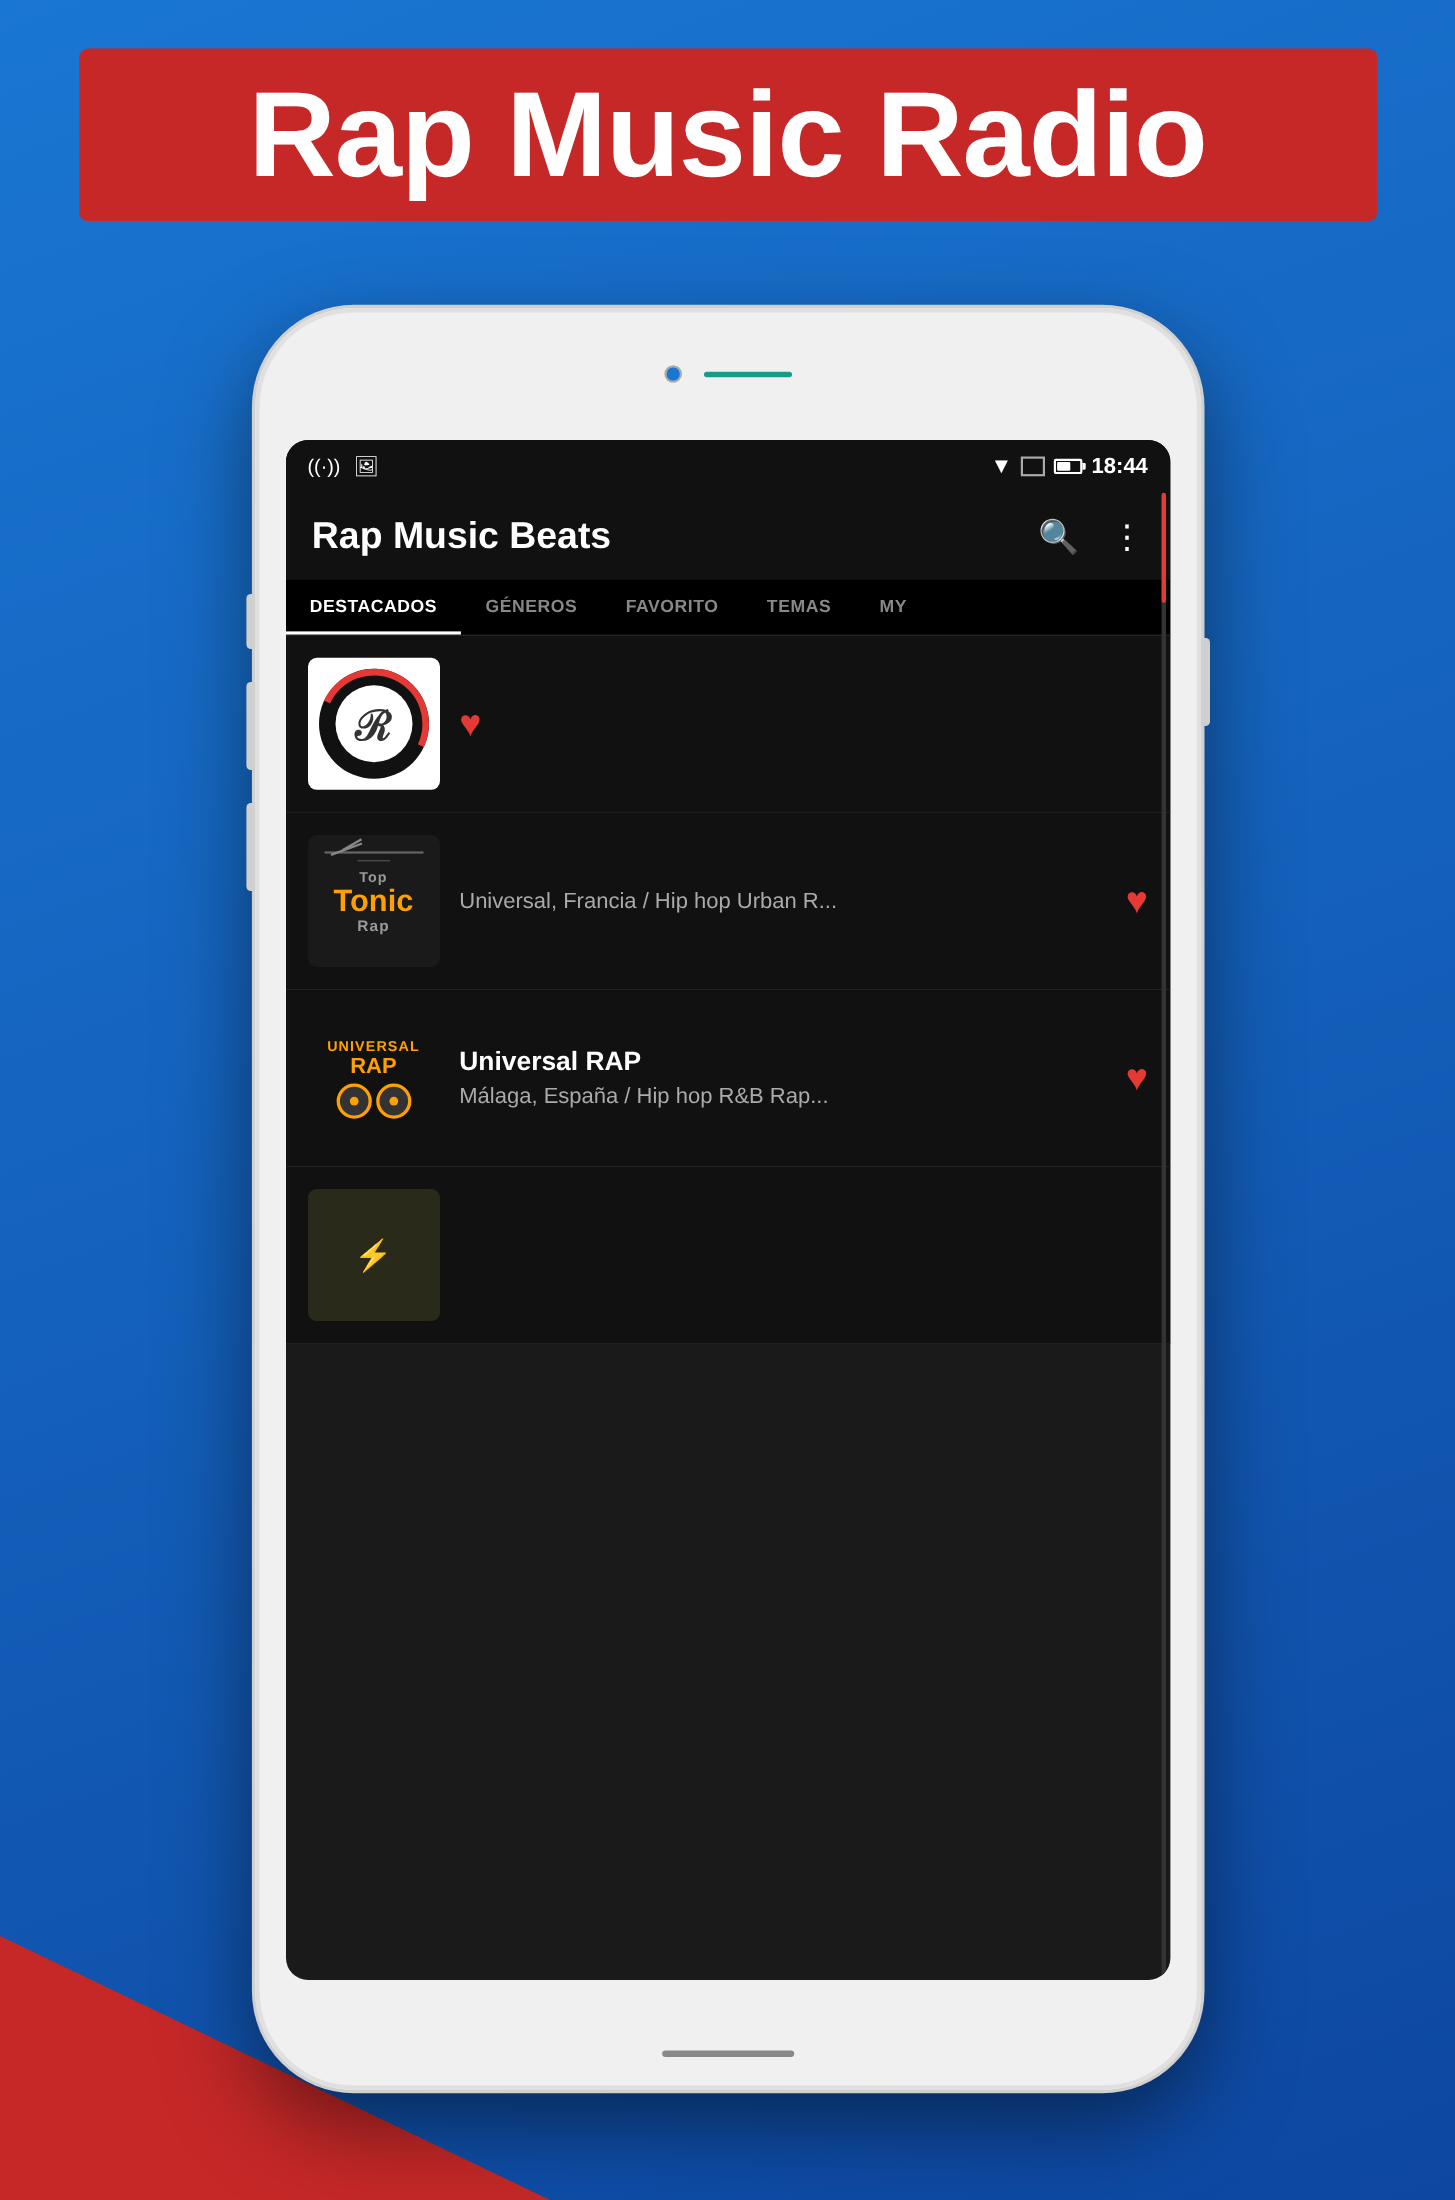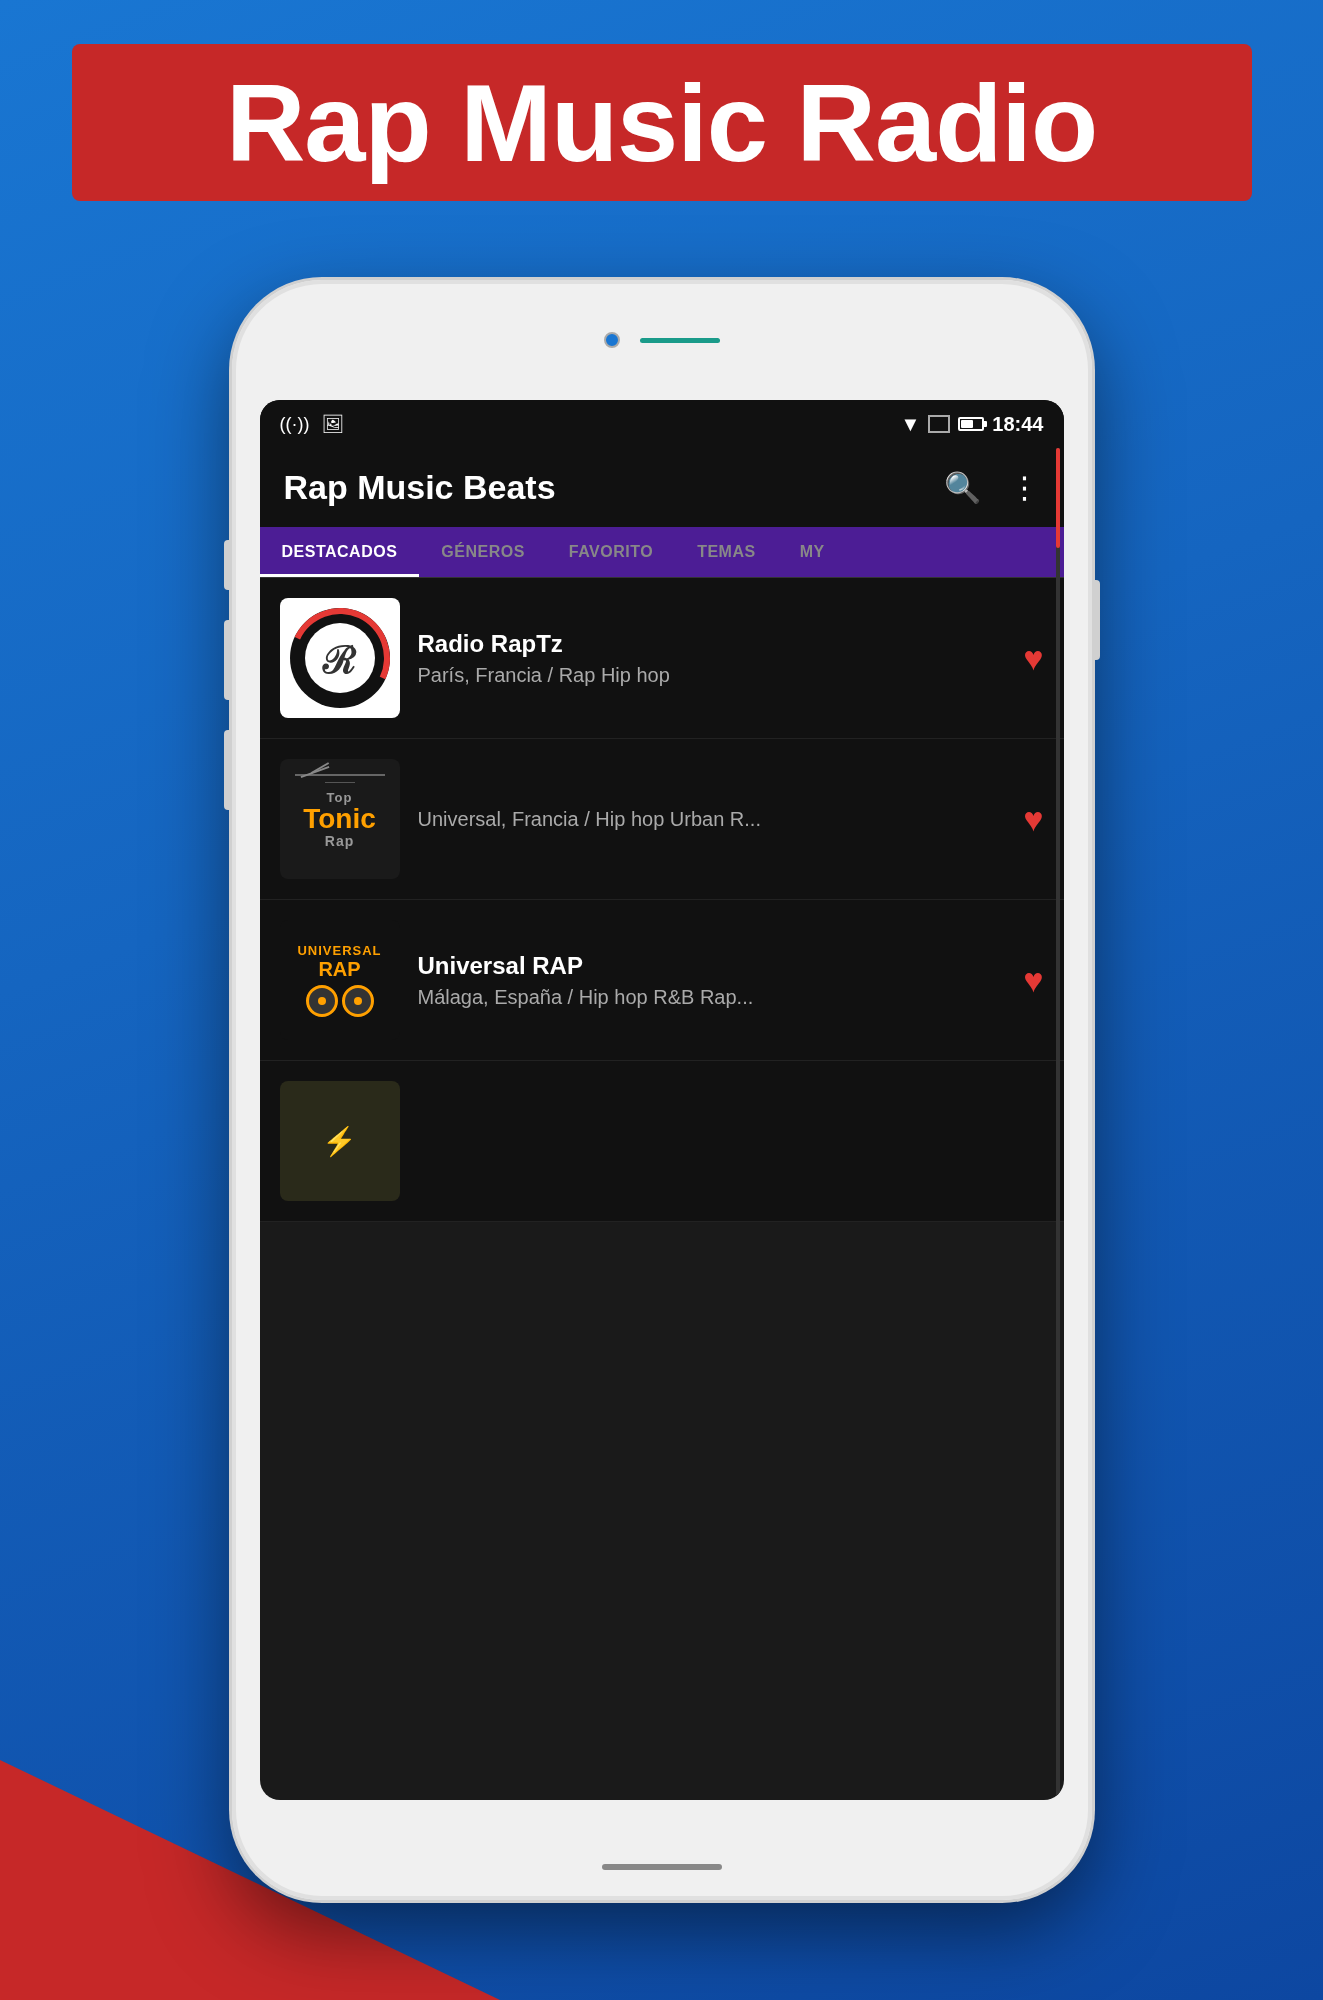--- a/index.html
+++ b/index.html
@@ -182,21 +182,21 @@
 
     .header-icon {
       color: white;
       font-size: 30px;
       cursor: pointer;
     }
 
     
     .tabs-bar {
       display: flex;
-      background: #4c1d95;
+      background: #000000;
       border-bottom: 1px solid #333;
       overflow: hidden;
     }
 
     .tab-item {
       padding: 16px 22px;
       color: #888;
       font-size: 16px;
       font-weight: 600;
       letter-spacing: 0.5px;
@@ -608,24 +608,20 @@
       <div class="radio-list">
 
         <div class="radio-item">
           <div class="raptz-logo radio-logo">
             <div class="raptz-outer-ring">
               <div class="raptz-red-arc"></div>
               <div class="raptz-inner">
                 <span class="raptz-r">ℛ</span>
               </div>
             </div>
-          </div>
-          <div class="radio-info">
-            <div class="radio-name">Radio RapTz</div>
-            <div class="radio-subtitle">París, Francia / Rap Hip hop</div>
           </div>
           <span class="heart-icon">♥</span>
         </div>
 
         <div class="radio-item">
           <div class="toptonic-logo radio-logo">
             <div class="toptonic-lines"></div>
             <span class="toptonic-top">Top</span>
             <span class="toptonic-tonic">Tonic</span>
             <span class="toptonic-rap">Rap</span>

